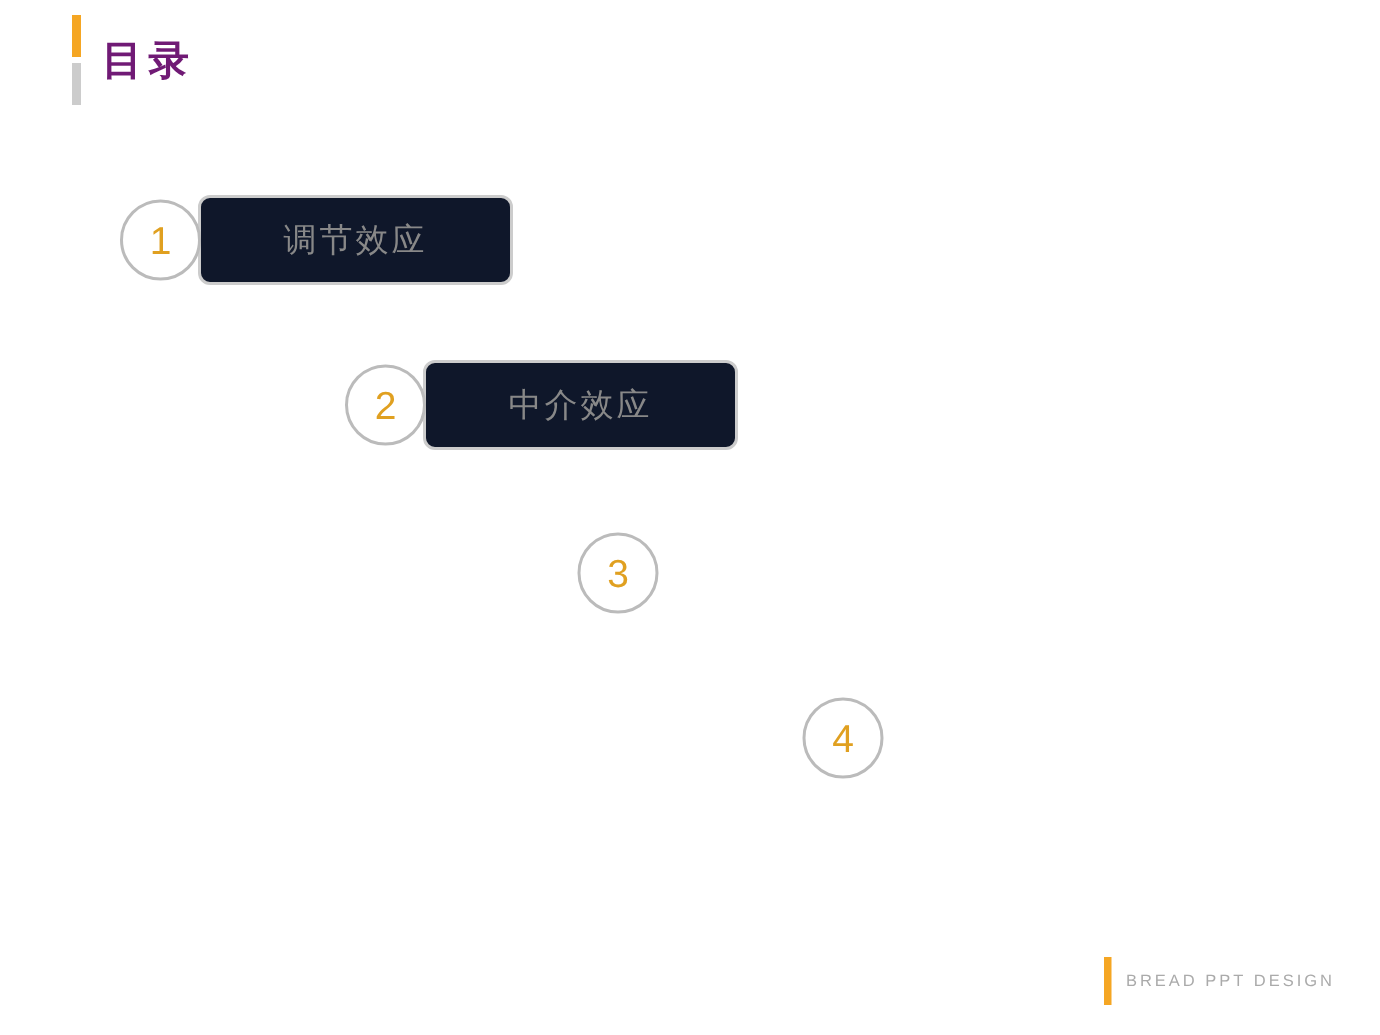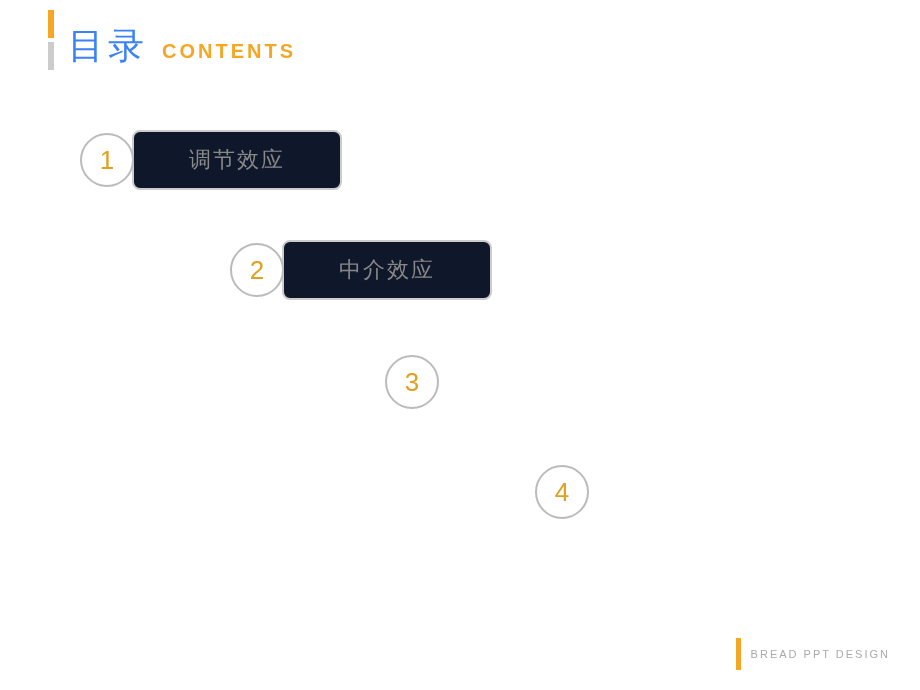--- a/index.html
+++ b/index.html
@@ -38,23 +38,23 @@
     
     .header {
       position: absolute;
       top: 22px;
       left: 68px;
       display: flex;
       align-items: baseline;
       gap: 14px;
     }
     .header-chinese {
-      font-size: 36px;
-      font-weight: 400;
-      color: #3b82f6;
+      font-size: 27px;
+      font-weight: 700;
+      color: #701a75;
       letter-spacing: 4px;
     }
     .header-english {
       font-size: 20px;
       font-weight: 600;
       color: #f5a623;
       letter-spacing: 3px;
     }
 
     
@@ -161,21 +161,20 @@
 </head>
 <body>
 
 <div class="top-accent">
   <div class="top-accent-top"></div>
   <div class="top-accent-bottom"></div>
 </div>
 
 <div class="header">
   <span class="header-chinese">目录</span>
-  <span class="header-english">CONTENTS</span>
 </div>
 
 <div class="content-item item-1">
   <div class="circle-num">
     <span>1</span>
   </div>
   <div class="label-box">
     <span class="label-text">调节效应</span>
   </div>
 </div>

